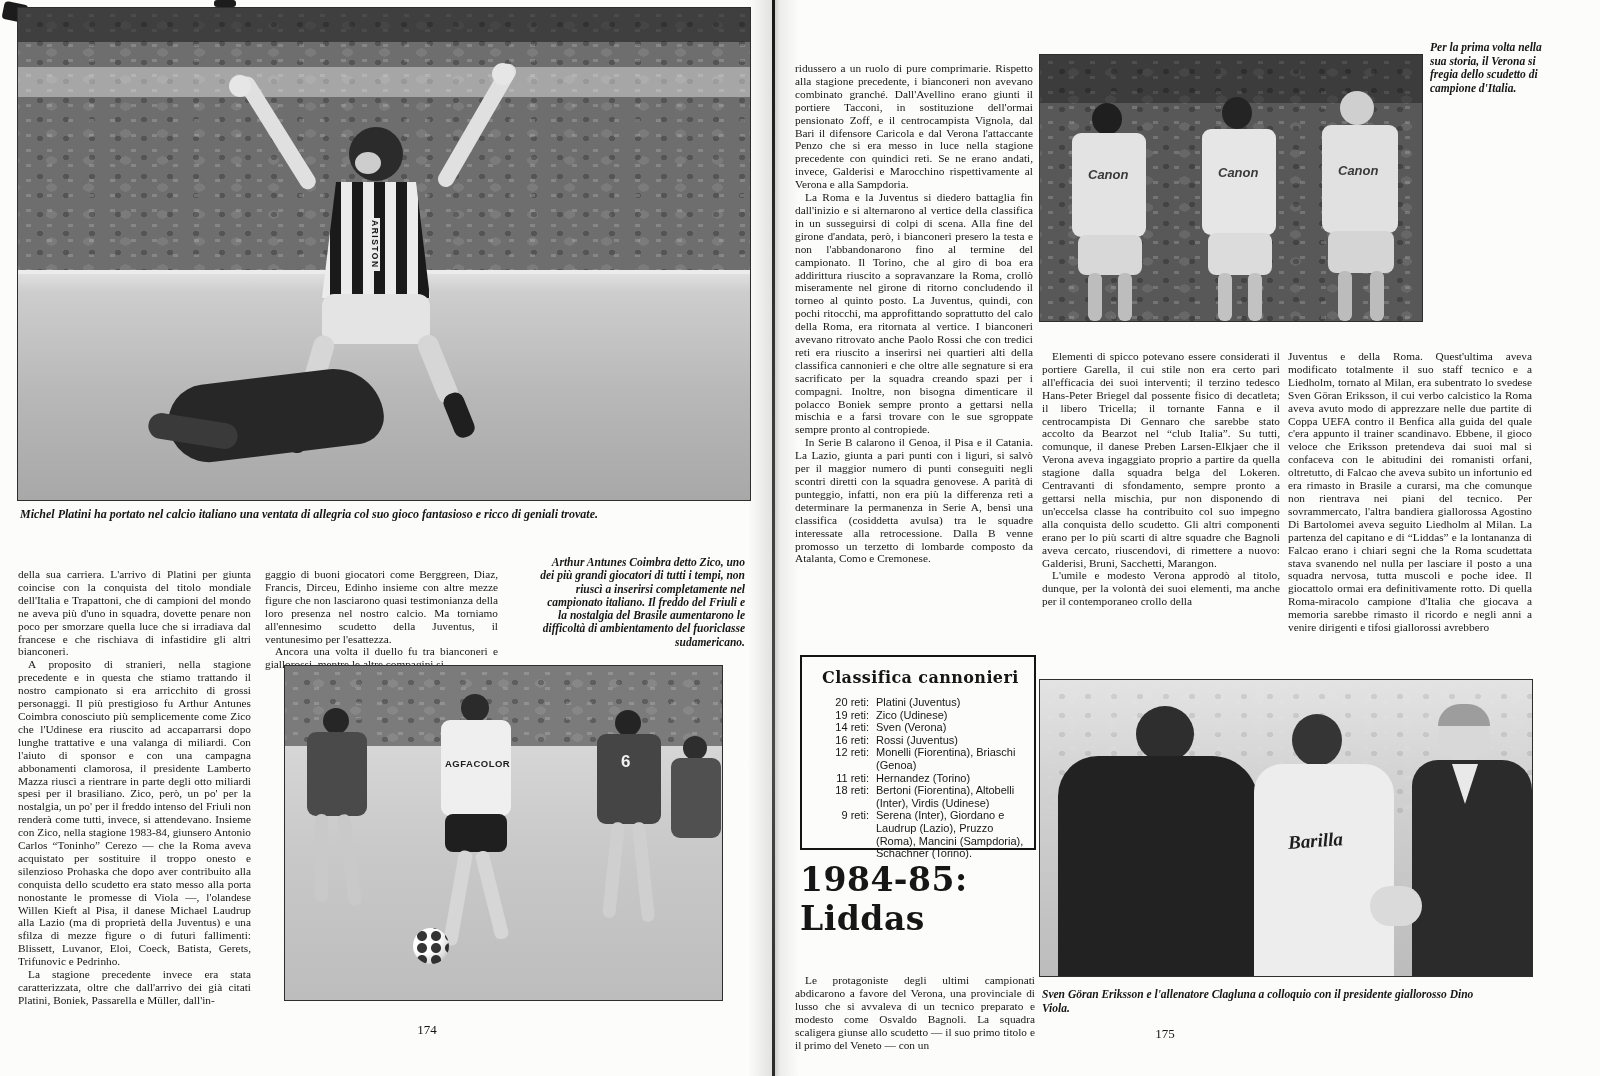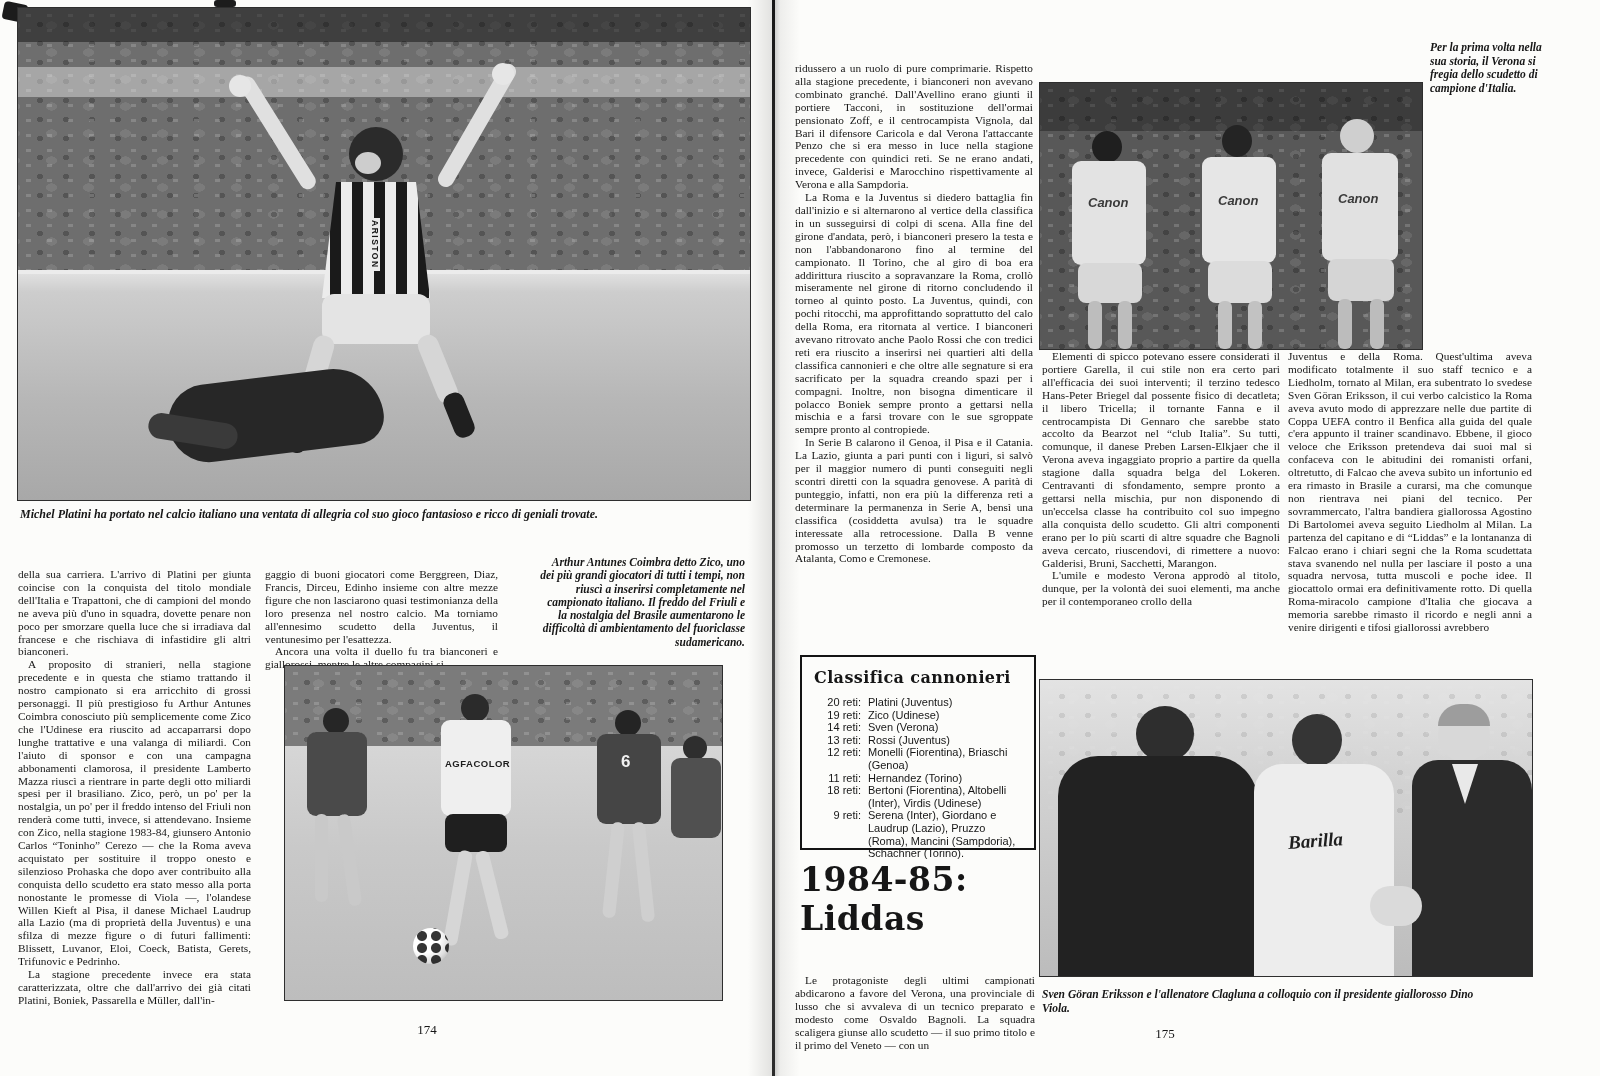--- a/index.html
+++ b/index.html
@@ -10,21 +10,21 @@
   }
   
   .col { position:absolute; text-align:justify; font-size:11.3px; line-height:12.9px; overflow:hidden;margin-top:20px; }
   .col p { margin:0; }
   .col p.ind { text-indent:10px; }
   .photocap { position:absolute; font-weight:bold; font-style:italic; font-size:12px; line-height:14px; }
   .smallcap { position:absolute; font-weight:bold; font-style:italic; font-size:11.5px; line-height:13.5px; }
   .note { position:absolute; font-weight:bold; font-style:italic; font-size:11.5px; line-height:13.3px; text-align:right; }
   .pagenum { position:absolute; font-size:13px; text-align:center; width:150px; }
   
-  .scorebox { position:absolute; border:2px solid #141414; background:#fcfcfa; padding:11px 10px 8px 12px; box-sizing:border-box; }
+  .scorebox { position:absolute; border:2px solid #141414; background:#fcfcfa; padding:11px 10px 8px 20px; box-sizing:border-box; }
   .scorebox .title { font-family:"DejaVu Serif", serif; font-weight:bold; font-size:16px; letter-spacing:.4px; margin:0 0 9px 0; }
   .scorerow { display:grid; grid-template-columns:47px 1fr; column-gap:7px;
     font-family:"Liberation Sans", sans-serif; font-size:11px; line-height:12.6px; }
   .scorerow .g { text-align:right; white-space:nowrap; }
   
   .season { position:absolute; font-family:"DejaVu Serif", serif; font-weight:bold; font-size:33px; line-height:39px; letter-spacing:.5px; }
   
   .ph { position:absolute; overflow:hidden; background:#b5b5b5; box-shadow:0 0 0 1px #2e2e2e; }
   .tex {
     background-image:
@@ -138,21 +138,21 @@
 
   <div class="guttershade" style="left:748px;width:52px;"></div>
   <div class="gutterline" style="left:772px;"></div>
 
   <div class="col" style="left:795px;top:42px;width:238px;height:600px;">
     <p>ridussero a un ruolo di pure comprimarie. Rispetto alla stagione precedente, i bianconeri non avevano combinato granché. Dall'Avellino erano giunti il portiere Tacconi, in sostituzione dell'ormai pensionato Zoff, e il centrocampista Vignola, dal Bari il difensore Caricola e dal Verona l'attaccante Penzo che si era messo in luce nella stagione precedente con quindici reti. Se ne erano andati, invece, Galderisi e Marocchino rispettivamente al Verona e alla Sampdoria.</p>
     <p class="ind">La Roma e la Juventus si diedero battaglia fin dall'inizio e si alternarono al vertice della classifica in un susseguirsi di colpi di scena. Alla fine del girone d'andata, però, i bianconeri presero la testa e non l'abbandonarono fino al termine del campionato. Il Torino, che al giro di boa era addirittura riuscito a sopravanzare la Roma, crollò miseramente nel girone di ritorno concludendo il torneo al quinto posto. La Juventus, quindi, con pochi ritocchi, ma approfittando soprattutto del calo della Roma, era ritornata al vertice. I bianconeri avevano ritrovato anche Paolo Rossi che con tredici reti era riuscito a inserirsi nei quartieri alti della classifica cannonieri e che oltre alle segnature si era sacrificato per la squadra creando spazi per i compagni. Inoltre, non bisogna dimenticare il polacco Boniek sempre pronto a gettarsi nella mischia e a farsi trovare con le sue sgroppate sempre pronto al contropiede.</p>
     <p class="ind">In Serie B calarono il Genoa, il Pisa e il Catania. La Lazio, giunta a pari punti con i liguri, si salvò per il maggior numero di punti conseguiti negli scontri diretti con la squadra genovese. A parità di punteggio, infatti, non era più la differenza reti a determinare la permanenza in Serie A, bensì una classifica (cosiddetta avulsa) tra le squadre interessate alla retrocessione. Dalla B venne promosso un terzetto di lombarde composto da Atalanta, Como e Cremonese.</p>
   </div>
 
-  <div class="ph" style="left:1040px;top:55px;width:382px;height:266px;background:#5f5f5f;margin-top:28px;">
+  <div class="ph" style="left:1040px;top:55px;width:382px;height:266px;background:#5f5f5f;">
     <div class="abs tex" style="inset:0;background-color:#585858;"></div>
     <div class="abs" style="left:0;right:0;top:0;height:18%;background:rgba(10,10,10,.35);"></div>
 
     <div class="fig-h" style="left:52px;top:48px;width:30px;height:32px;background:#1f1f1f;"></div>
     <div class="fig-t" style="left:32px;top:78px;width:74px;height:104px;background:#e3e3e3;"></div>
     <span class="shirt-label" style="left:48px;top:112px;font-size:13px;font-style:italic;color:#3a3a3a;">Canon</span>
     <div class="fig-t" style="left:38px;top:180px;width:64px;height:40px;background:#d8d8d8;border-radius:8px;"></div>
     <div class="fig-l" style="left:48px;top:218px;width:14px;height:48px;background:#bdbdbd;"></div>
     <div class="fig-l" style="left:78px;top:218px;width:14px;height:48px;background:#bdbdbd;"></div>
     <div class="fig-h" style="left:182px;top:42px;width:30px;height:32px;background:#242424;"></div>
@@ -188,21 +188,21 @@
     </div>
     <div class="scorerow">
       <span class="g">19 reti:</span>
       <span>Zico (Udinese)</span>
     </div>
     <div class="scorerow">
       <span class="g">14 reti:</span>
       <span>Sven (Verona)</span>
     </div>
     <div class="scorerow">
-      <span class="g">13 reti:</span>
+      <span class="g">16 reti:</span>
       <span>Rossi (Juventus)</span>
     </div>
     <div class="scorerow">
       <span class="g">12 reti:</span>
       <span>Monelli (Fiorentina), Briaschi (Genoa)</span>
     </div>
     <div class="scorerow">
       <span class="g">11 reti:</span>
       <span>Hernandez (Torino)</span>
     </div>

